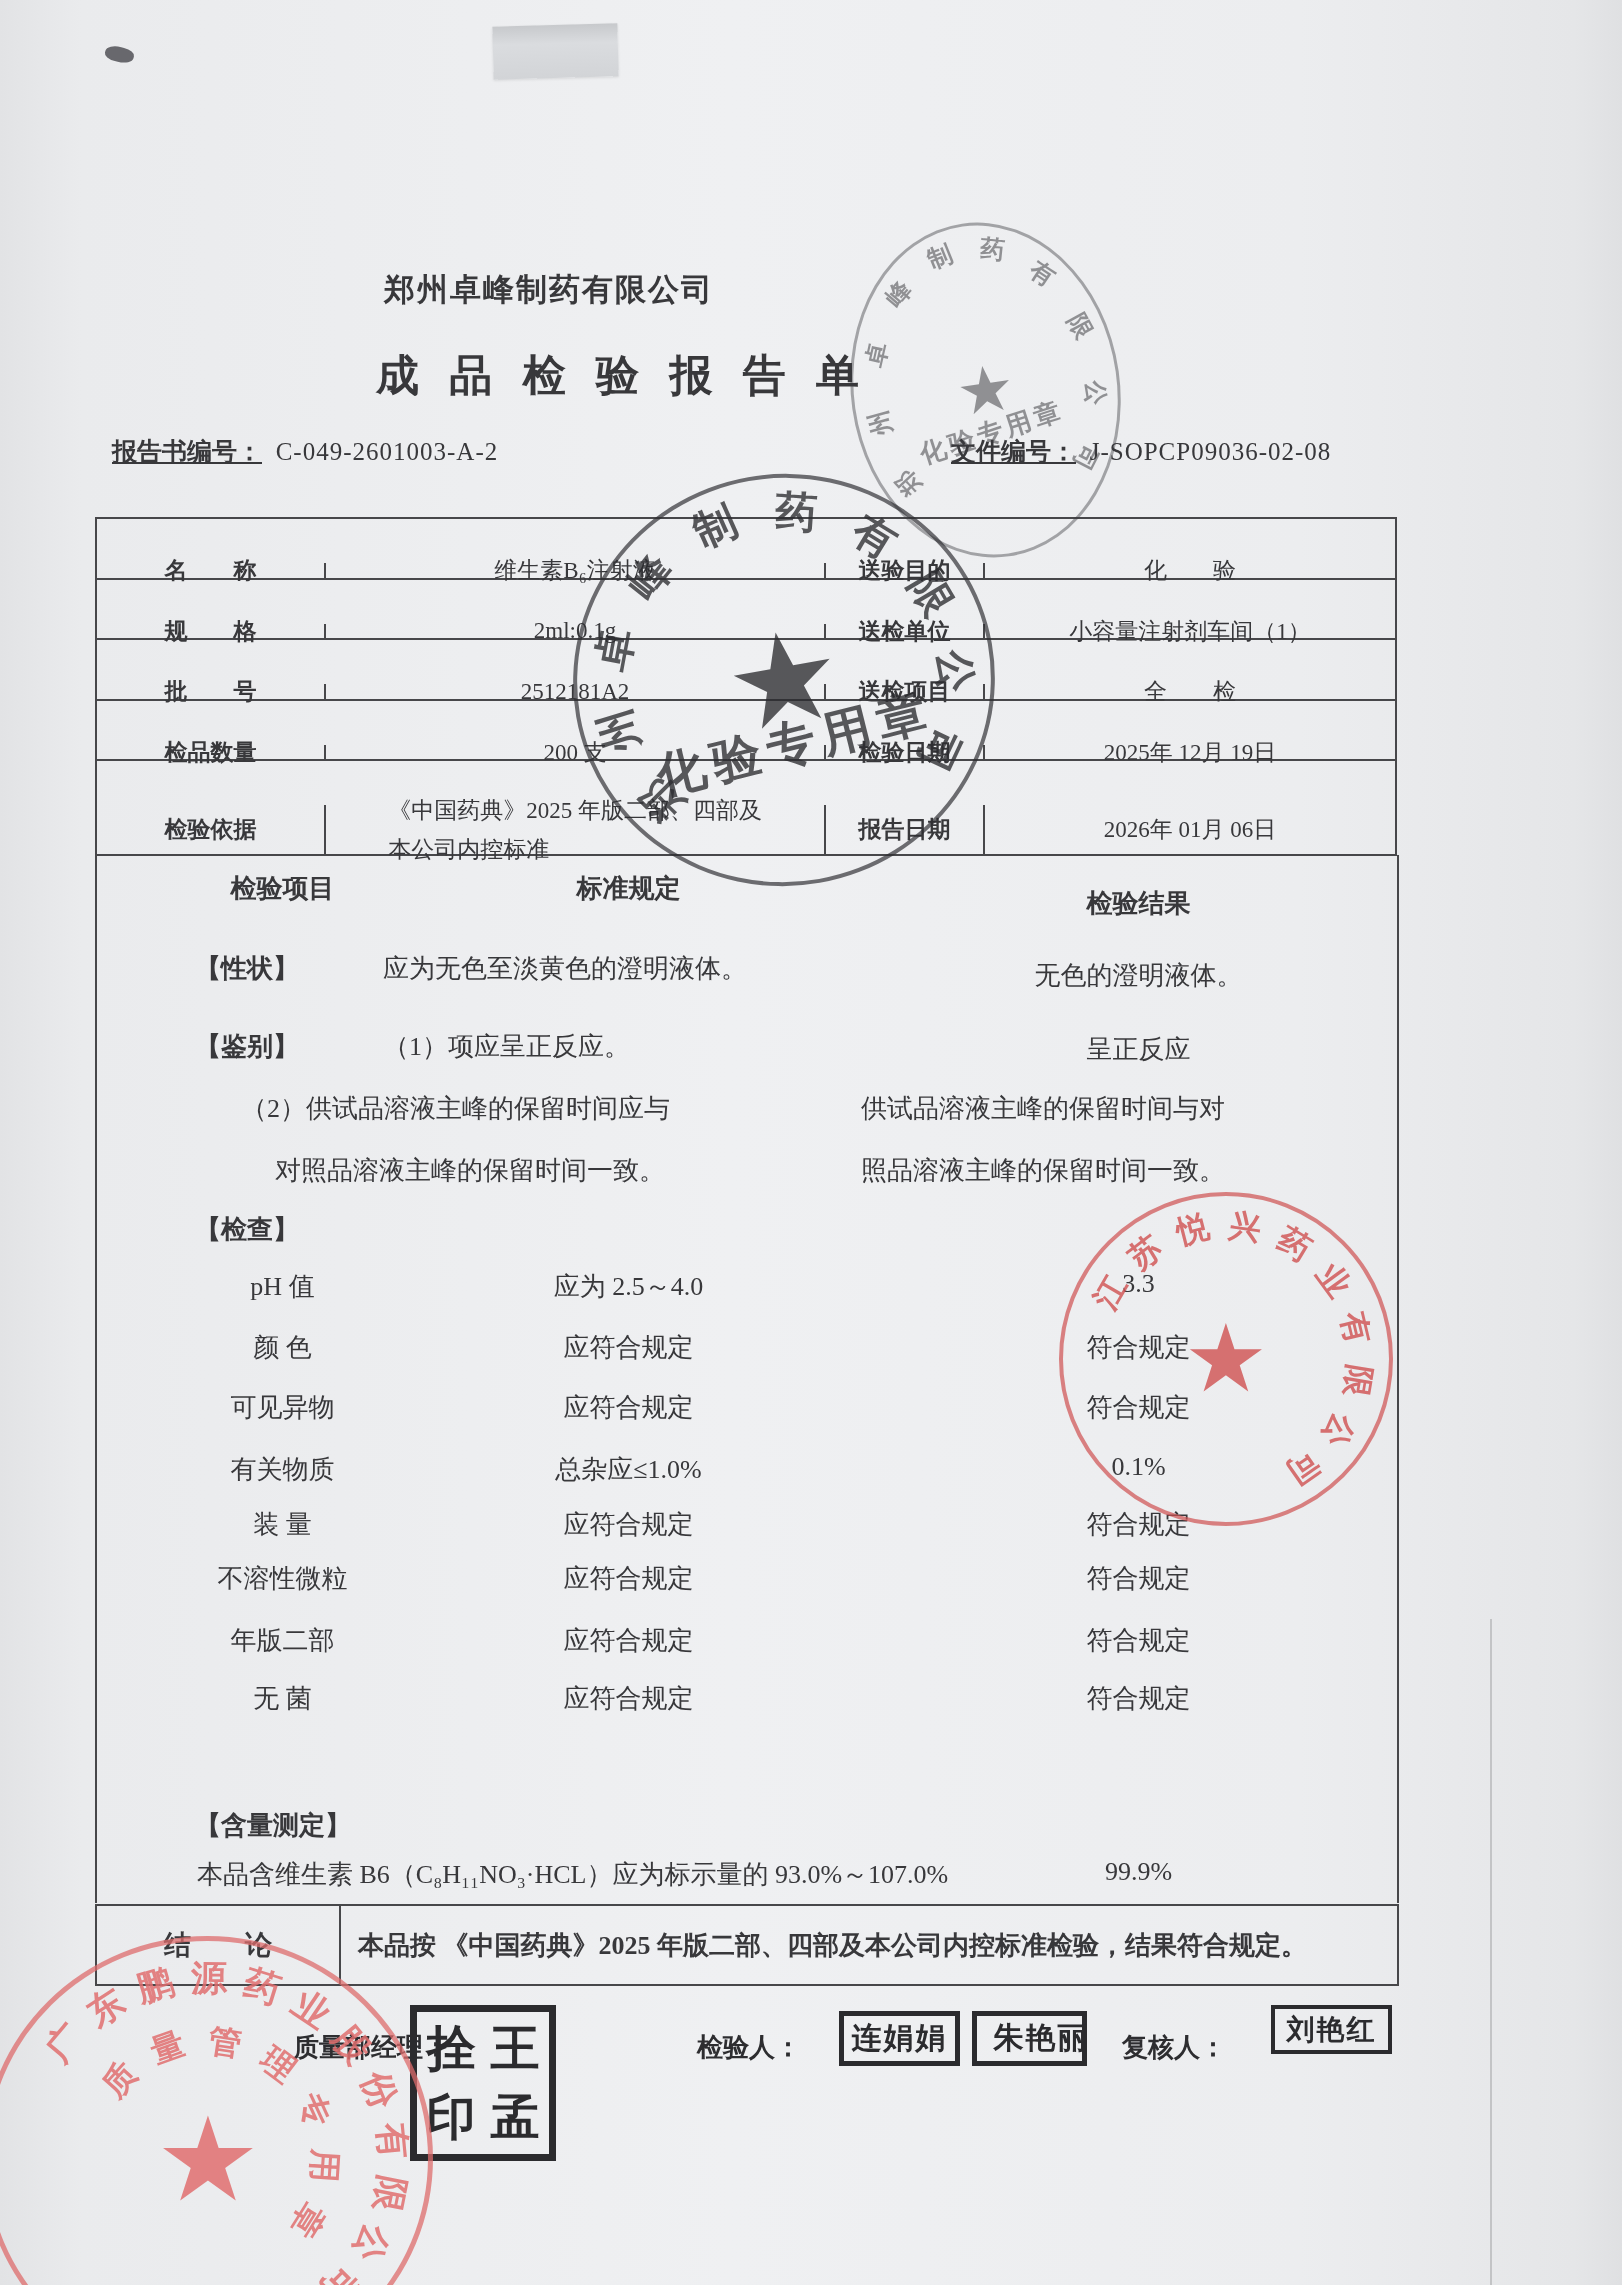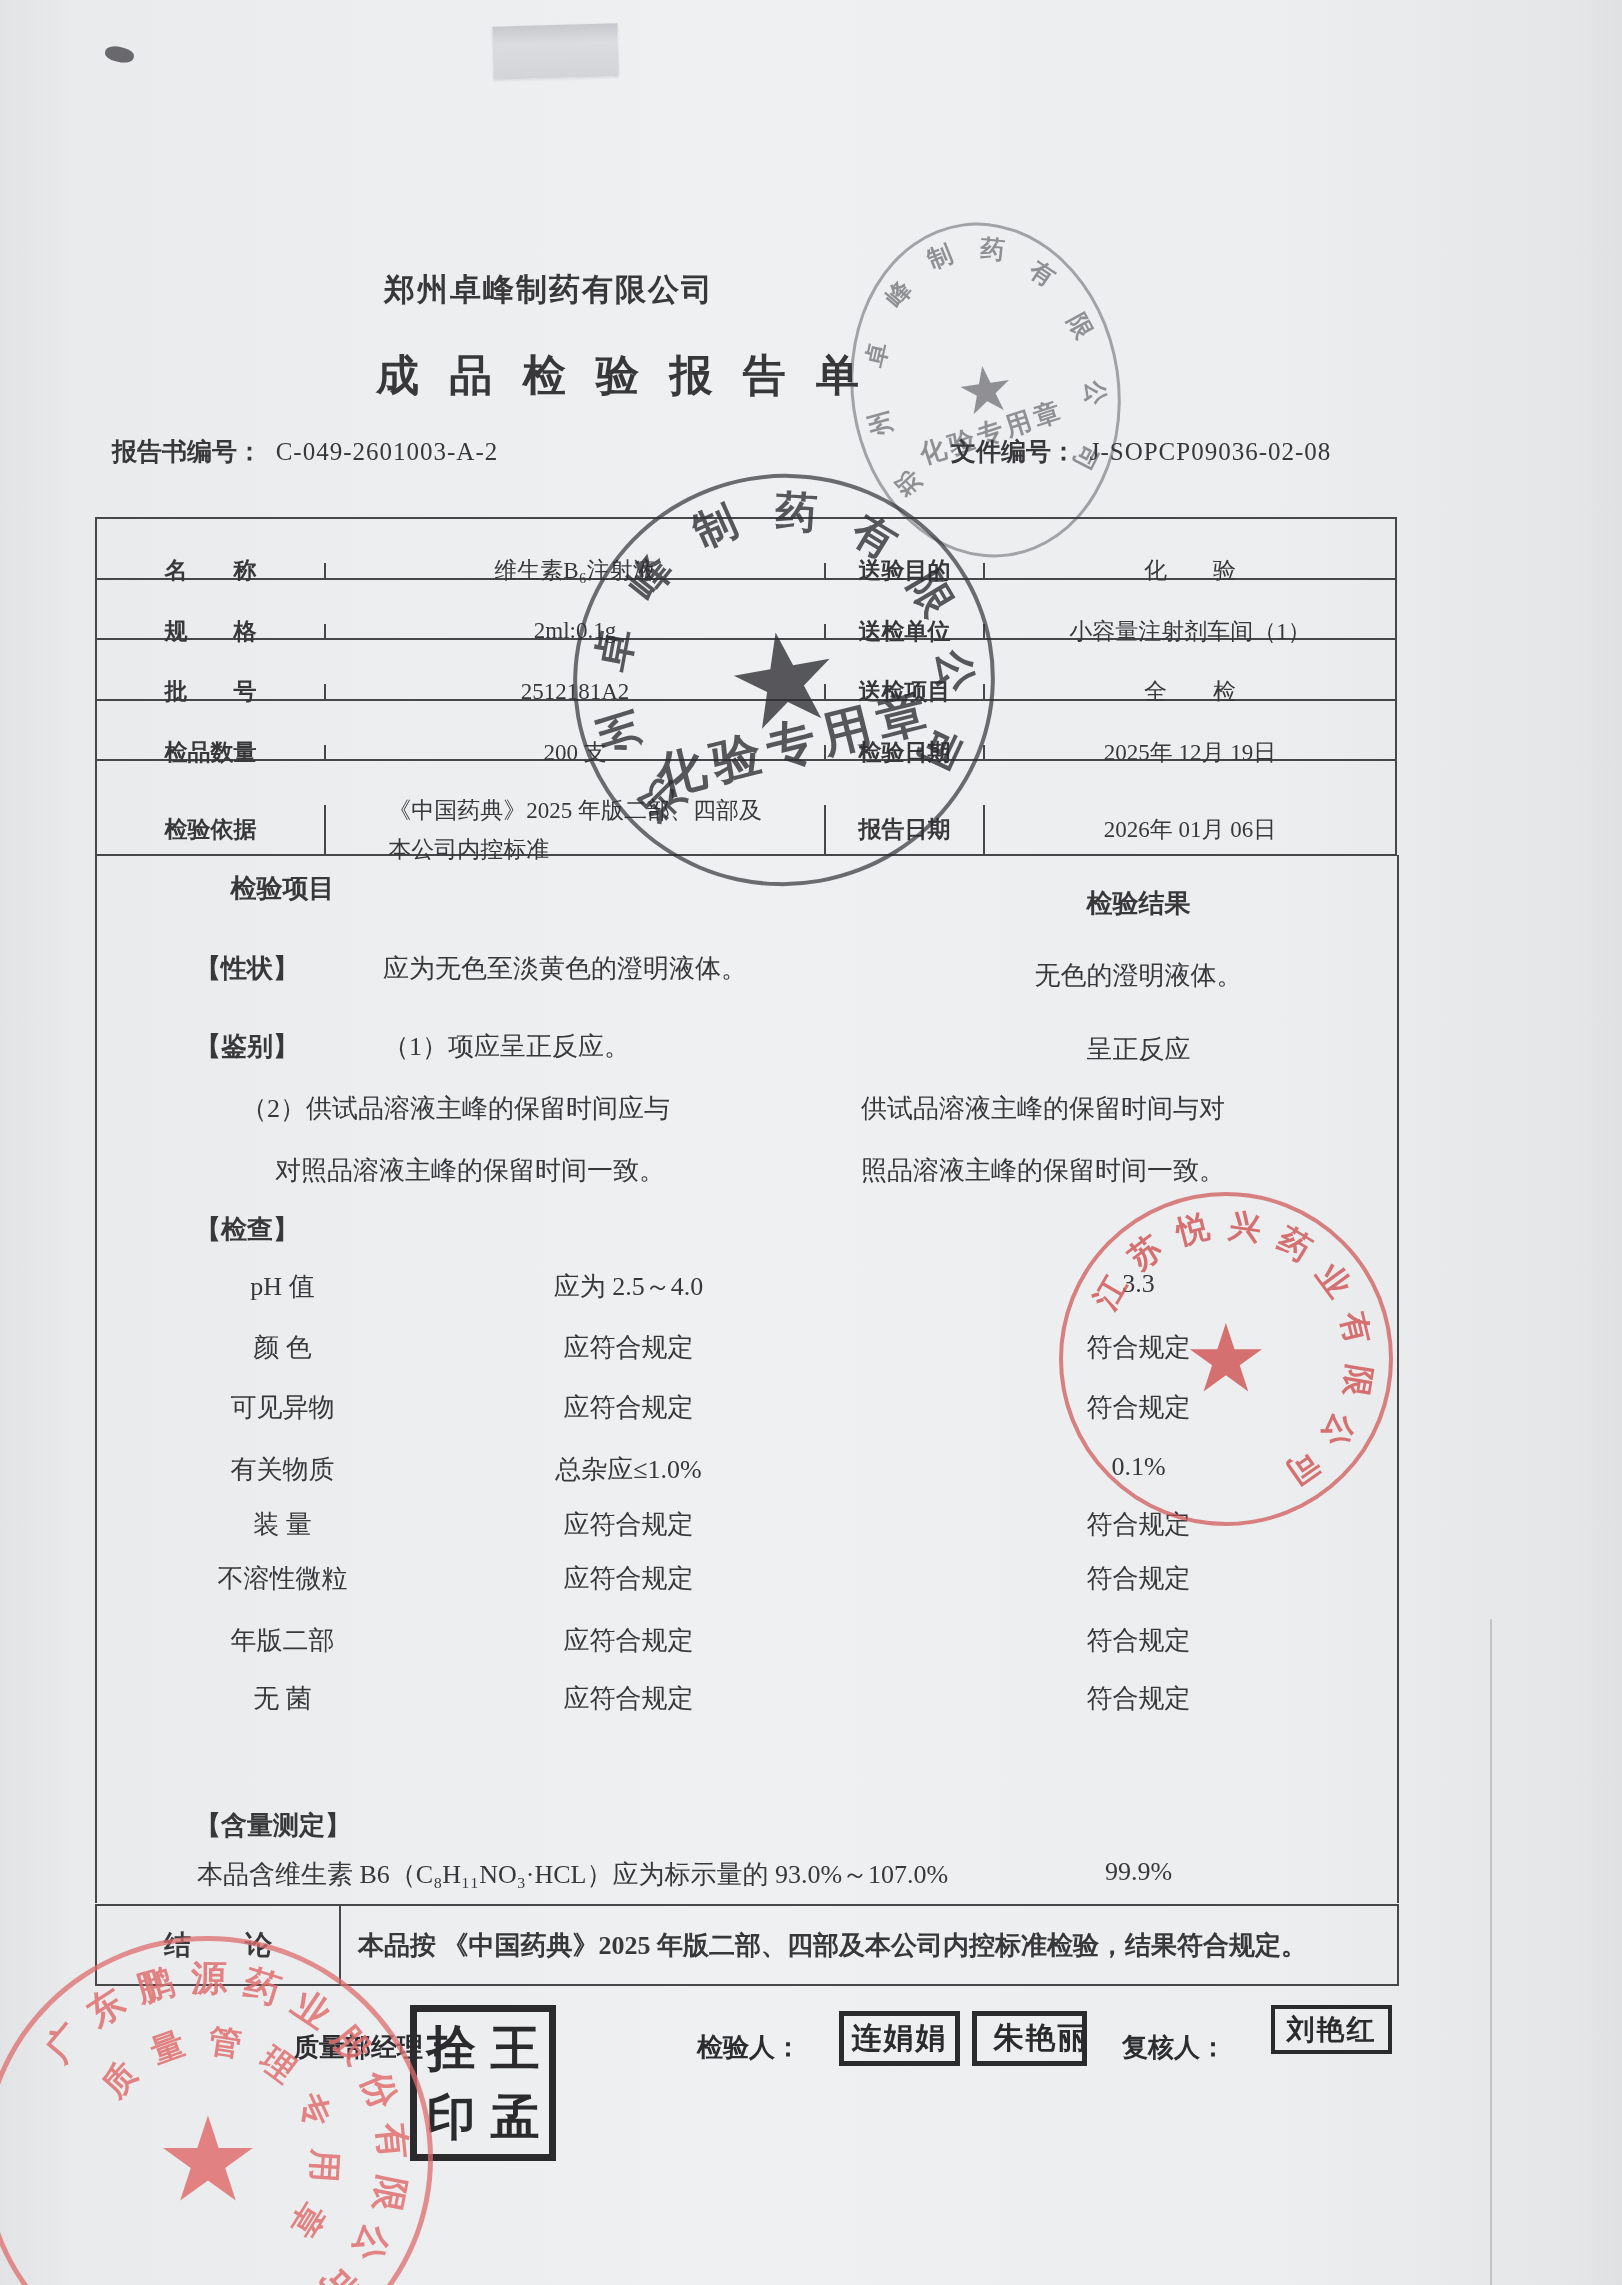--- a/index.html
+++ b/index.html
@@ -13,21 +13,21 @@
     background:linear-gradient(180deg,#c7c9cc 0,#dadcdf 35%,#d2d4d7 100%);
     transform:rotate(-1.5deg);box-shadow:0 1px 2.9px rgba(0,0,0,.10);}
   .mark-tl{position:absolute;left:105px;top:47px;width:29px;height:14.6px;background:#515156;
     border-radius:50% 40% 50% 40%;transform:rotate(14deg);opacity:.85;}
   .paper-edge{position:absolute;left:1490px;top:1619px;width:2px;height:667px;background:rgba(150,152,156,.45);}
 
   
   .company{position:absolute;left:384px;top:269px;font-size:31px;font-weight:700;letter-spacing:2px;}
   .doc-title{position:absolute;left:376px;top:347px;font-size:43px;font-weight:700;letter-spacing:9.8px;white-space:nowrap;}
   .numline{position:absolute;top:435px;font-size:25px;white-space:nowrap;}
-  .numline .lab{font-weight:700;}
+  .numline .lab{font-weight:700;text-decoration:underline;}
   .numline .val{margin-left:13.7px;letter-spacing:1px;}
   #repline{left:112px;} #docline{left:951px;}
 
   
   .info{position:absolute;left:95px;top:517px;border:2px solid #47474a;
     display:grid;grid-template-columns:229px 500px 159px 410px;grid-template-rows:61px 60px 61px 60px 93px;}
   .info>div{border-right:2px solid #47474a;border-bottom:2px solid #47474a;
     display:flex;align-items:center;justify-content:center;font-size:23px;text-align:left;margin-top:44px;}
   .info>div:nth-child(4n){border-right:none;}
   .info>div:nth-child(n+17){border-bottom:none;}
@@ -138,20 +138,21 @@
 
     <div class="lbl">检验依据</div>
     <div class="pre">《中国药典》2025 年版二部、四部及
 本公司内控标准</div>
     <div class="lbl">报告日期</div>
     <div>2026年 01月 06日</div>
   </div>
 
   <div class="insp">
     <div class="ln bold c-item" style="top:15.6px">检验项目</div>
+    <div class="ln bold c-std" style="top:15.6px">标准规定</div>
     <div class="ln bold c-res" style="top:31px">检验结果</div>
 
     <div class="ln bold c-itemL" style="top:96px">【性状】</div>
     <div class="ln c-stdL" style="top:96px">应为无色至淡黄色的澄明液体。</div>
     <div class="ln c-res" style="top:103px">无色的澄明液体。</div>
 
     <div class="ln bold c-itemL" style="top:174px">【鉴别】</div>
     <div class="ln c-stdL" style="top:174px">（1）项应呈正反应。</div>
     <div class="ln c-res" style="top:177px">呈正反应</div>
 

